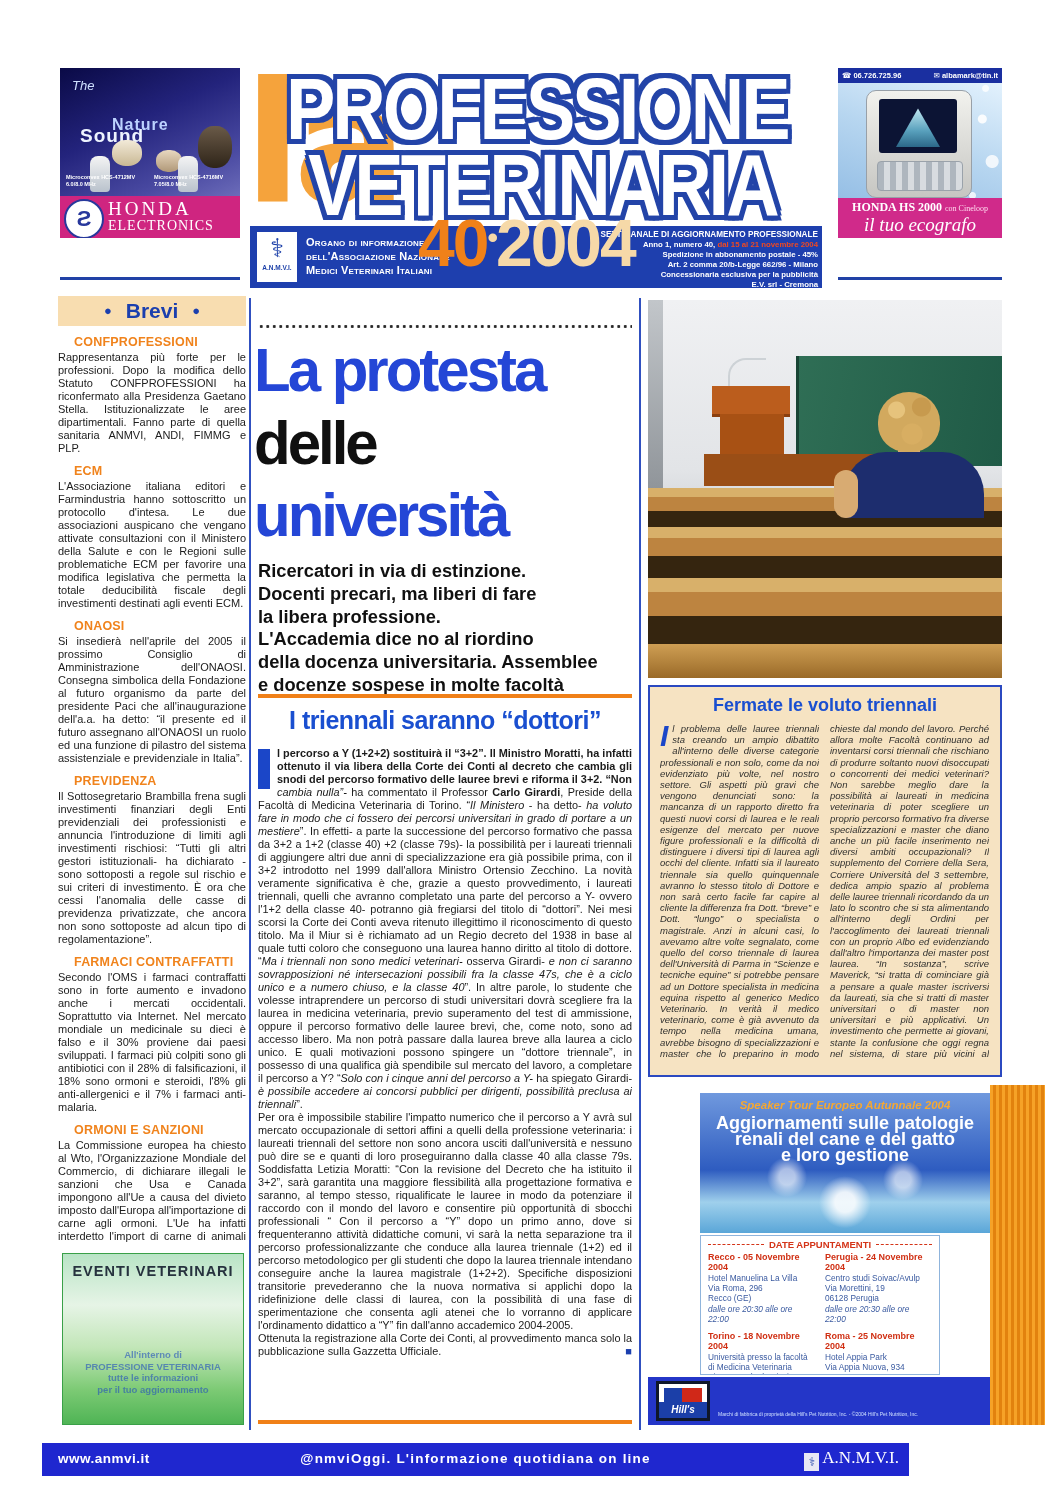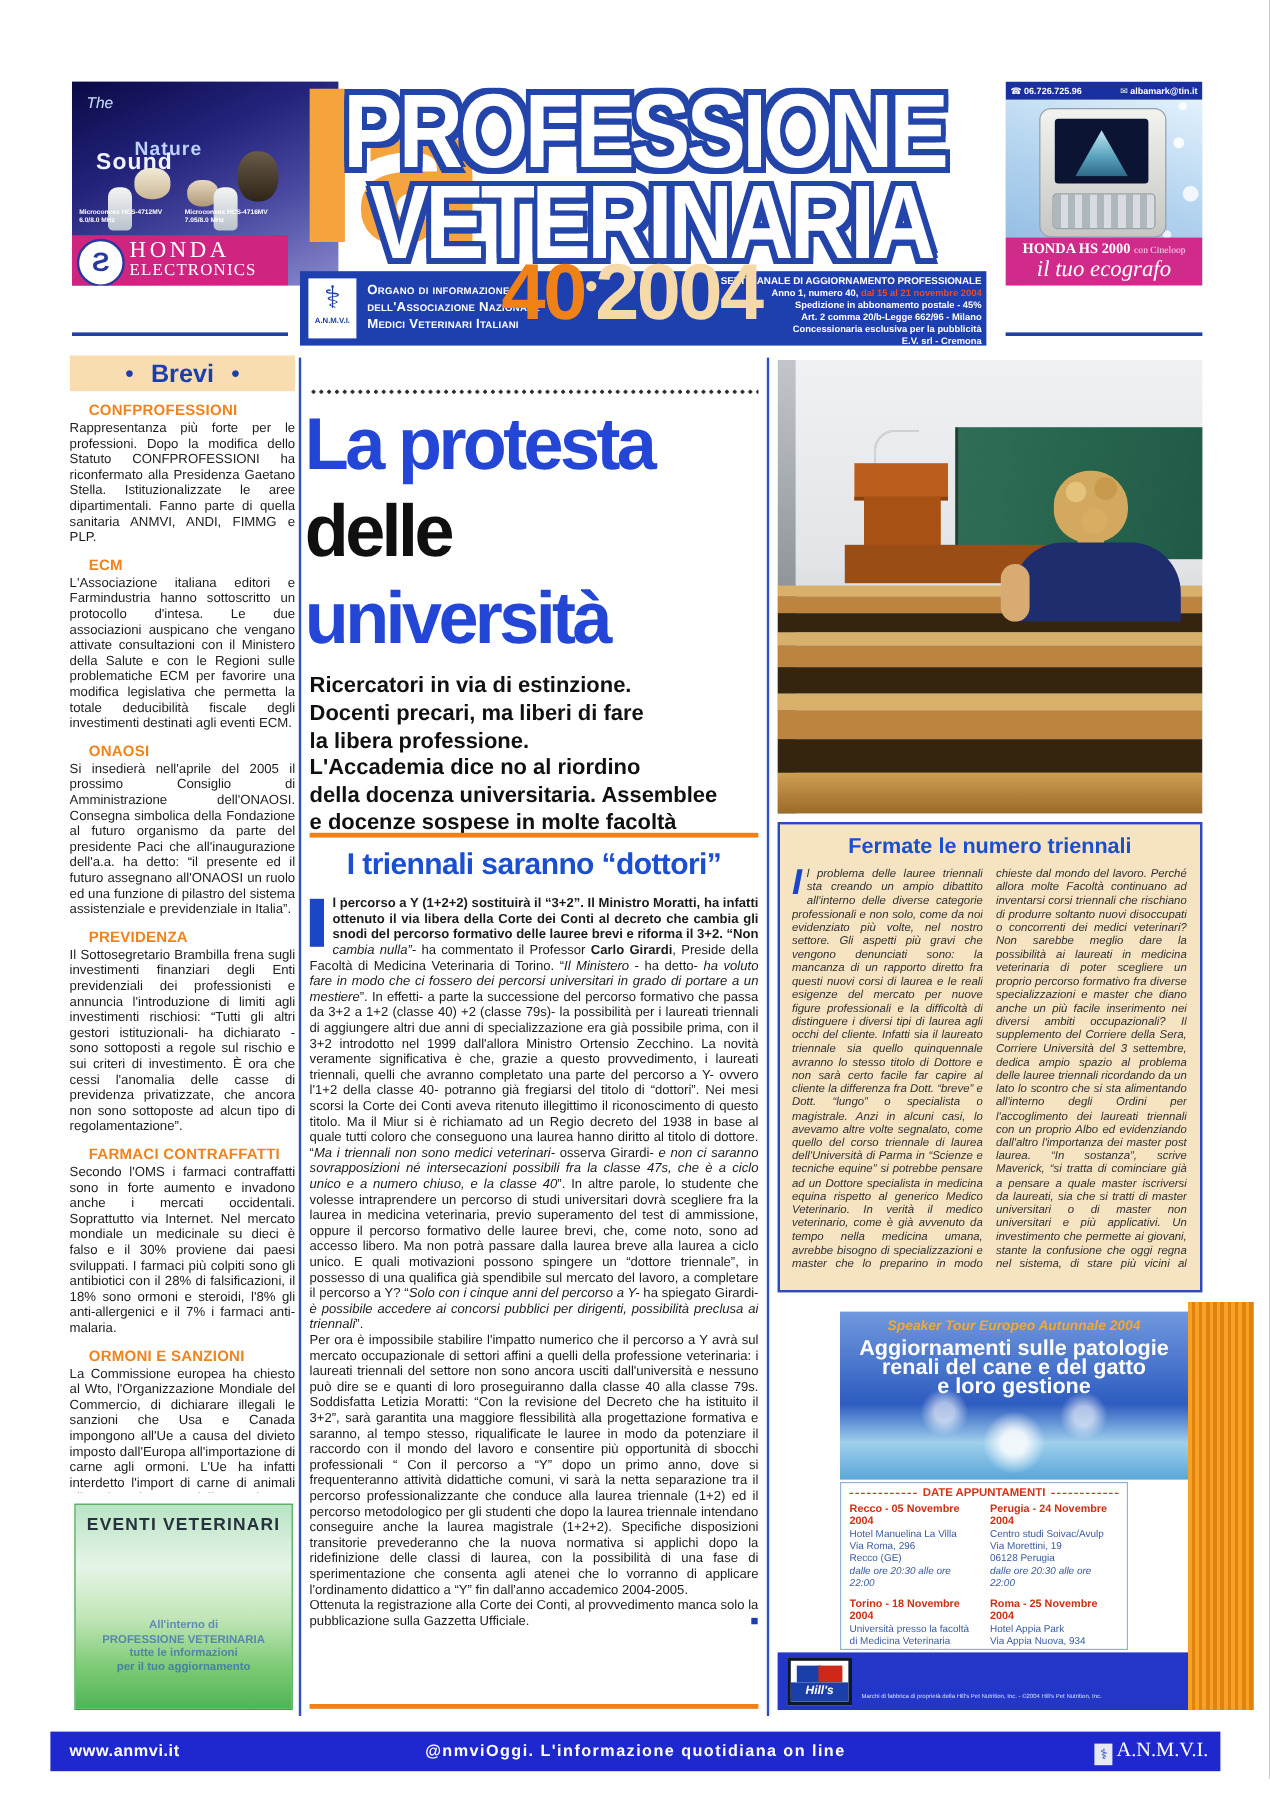--- a/index.html
+++ b/index.html
@@ -29,21 +29,21 @@
   .issue-num .dot{color:#f6d9a8;font-size:30px;vertical-align:18px;}
   .issue-num .yr{color:#f6d9a8;}
   .issue-info{right:4px;top:4px;width:226px;text-align:right;color:#fff;font-weight:bold;
               font-size:7.8px;line-height:10px;}
   .issue-info .wk{font-size:8.2px;}
   .issue-info .red{color:#ef4a22;}
   .rule-blue{background:#2141a6;height:3px;}
 
   
   .adL{left:60px;top:68px;width:180px;height:170px;overflow:hidden;
-       background:linear-gradient(155deg,#0a0a46 0%,#23237c 35%,#4a4aa2 65%,#8a8ace 100%);padding-left:42px;}
+       background:linear-gradient(155deg,#0a0a46 0%,#23237c 35%,#4a4aa2 65%,#8a8ace 100%);}
   .adL .t1{left:12px;top:10px;font-style:italic;font-size:13px;color:#cfe0ff;}
   .adL .t2{left:20px;top:24px;font-weight:bold;font-size:19px;color:#eef4ff;letter-spacing:1px;margin-top:33px;}
   .adL .t3{left:52px;top:48px;font-weight:bold;font-size:16px;color:#bcd2ff;letter-spacing:1px;}
   .blob{position:absolute;border-radius:45%;}
   .probe{position:absolute;width:20px;height:36px;border-radius:8px 8px 4px 4px;
          background:linear-gradient(#f4f4f4,#b9c2cc);}
   .probe-cap{position:absolute;width:84px;font-size:5.5px;line-height:6.5px;color:#fff;font-weight:bold;}
   .adL-band{left:0;top:128px;width:180px;height:42px;background:#cf2580;}
   .adL-band .circ{left:4px;top:3px;width:36px;height:36px;border-radius:50%;background:#fff;
                   border:2px solid #28389c;text-align:center;font-weight:bold;font-size:22px;
@@ -180,21 +180,21 @@
   .h-logo{left:8px;top:4px;width:54px;height:40px;background:#fff;border:3px solid #0f172a;box-sizing:border-box;}
   .h-logo .sq-b{position:absolute;left:5px;top:4px;width:20px;height:14px;background:#1b3fa8;}
   .h-logo .sq-r{position:absolute;right:5px;top:4px;width:20px;height:14px;background:#d02818;}
   .h-logo .nm{position:absolute;left:0;bottom:0;width:100%;height:16px;background:#1b3fa8;color:#fff;
               font-weight:bold;font-style:italic;font-size:10px;line-height:16px;text-align:center;}
   .h-tag{left:70px;top:3px;width:266px;color:#fff;font-family:"Liberation Serif",serif;
          font-style:italic;font-size:11.5px;line-height:13.5px;}
   .h-fine{left:70px;top:34px;width:266px;color:#cfe0ff;font-size:5px;line-height:6px;}
 
   
-  .footer{left:42px;top:1443px;width:975px;height:33px;background:#1f27cf;color:#fff;}
+  .footer{left:42px;top:1443px;width:867px;height:33px;background:#1f27cf;color:#fff;}
   .footer .fl{position:absolute;left:16px;top:8px;font-weight:bold;font-size:13.5px;letter-spacing:.5px;}
   .footer .fc{position:absolute;left:0;width:100%;top:8px;text-align:center;font-weight:bold;
               font-size:13.5px;letter-spacing:1.2px;}
   .footer .fr{position:absolute;right:10px;top:5px;font-family:"Liberation Serif",serif;font-size:17px;}
   .footer .fr .ic{display:inline-block;width:15px;height:18px;background:#e8e8f4;color:#1b3fa8;
                   font-size:12px;line-height:18px;text-align:center;vertical-align:-3px;margin-right:3px;
                   font-family:"DejaVu Sans",sans-serif;}
 </style>
 </head>
 <body>
@@ -336,21 +336,21 @@
     <div class="abs ph-neck"></div>
     <div class="abs ph-bodyw"></div>
     <div class="abs ph-arm"></div>
     <div class="ph-row r-light" style="top:278px;height:14px;z-index:7;"></div>
     <div class="ph-row r-mid" style="top:292px;height:24px;z-index:7;"></div>
     <div class="ph-row r-dark" style="top:316px;height:28px;z-index:7;"></div>
     <div class="ph-row" style="top:344px;height:34px;z-index:7;background:linear-gradient(#cf9f54,#9a6a28);"></div>
   </div>
 
   <div class="abs fermate">
-    <div class="ft">Fermate le numero triennali</div>
+    <div class="ft">Fermate le voluto triennali</div>
     <div class="fcols">
       <div class="fcol"><span class="fdrop">I</span><span>l problema delle lauree triennali sta creando un ampio dibattito all'interno delle diverse categorie professionali e non solo, come da noi evidenziato più volte, nel nostro settore. Gli aspetti più gravi che vengono denunciati sono: la mancanza di un rapporto diretto fra questi nuovi corsi di laurea e le reali esigenze del mercato per nuove figure professionali e la difficoltà di distinguere i diversi tipi di laurea agli occhi del cliente. Infatti sia il laureato triennale sia quello quinquennale avranno lo stesso titolo di Dottore e non sarà certo facile far capire al cliente la differenza fra Dott. “breve” e Dott. “lungo” o specialista o magistrale. Anzi in alcuni casi, lo avevamo altre volte segnalato, come quello del corso triennale di laurea dell'Università di Parma in “Scienze e tecniche equine” si potrebbe pensare ad un Dottore specialista in medicina equina rispetto al generico Medico Veterinario. In verità il medico veterinario, come è già avvenuto da tempo nella medicina umana, avrebbe bisogno di specializzazioni e master che lo preparino in modo specifico al futuro occupazionale con conoscenze e preparazioni ri-</span></div>
       <div class="fcol"><span>chieste dal mondo del lavoro. Perché allora molte Facoltà continuano ad inventarsi corsi triennali che rischiano di produrre soltanto nuovi disoccupati o concorrenti dei medici veterinari? Non sarebbe meglio dare la possibilità ai laureati in medicina veterinaria di poter scegliere un proprio percorso formativo fra diverse specializzazioni e master che diano anche un più facile inserimento nei diversi ambiti occupazionali? Il supplemento del Corriere della Sera, Corriere Università del 3 settembre, dedica ampio spazio al problema delle lauree triennali ricordando da un lato lo scontro che si sta alimentando all'interno degli Ordini per l'accoglimento dei laureati triennali con un proprio Albo ed evidenziando dall'altro l'importanza dei master post laurea. “In sostanza”, scrive Maverick, “si tratta di cominciare già a pensare a quale master iscriversi da laureati, sia che si tratti di master universitari o di master non universitari e più applicativi. Un investimento che permette ai giovani, stante la confusione che oggi regna nel sistema, di stare più vicini al mondo del lavoro e alla realtà”.</span></div>
     </div>
   </div>
 
   <div class="abs hills">
     <div class="abs h-stripe"></div>
     <div class="abs h-splash">
       <div class="st">Speaker Tour Europeo Autunnale 2004</div>

